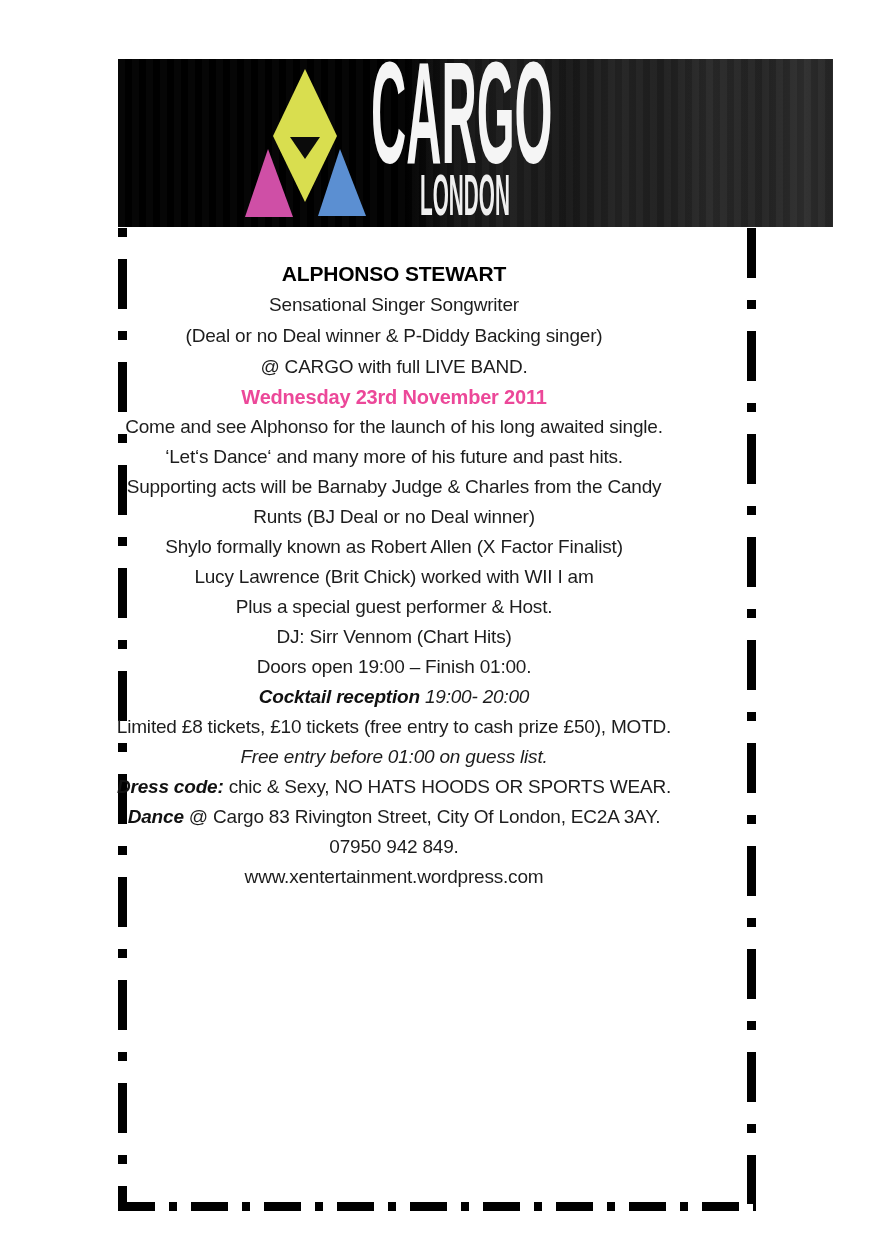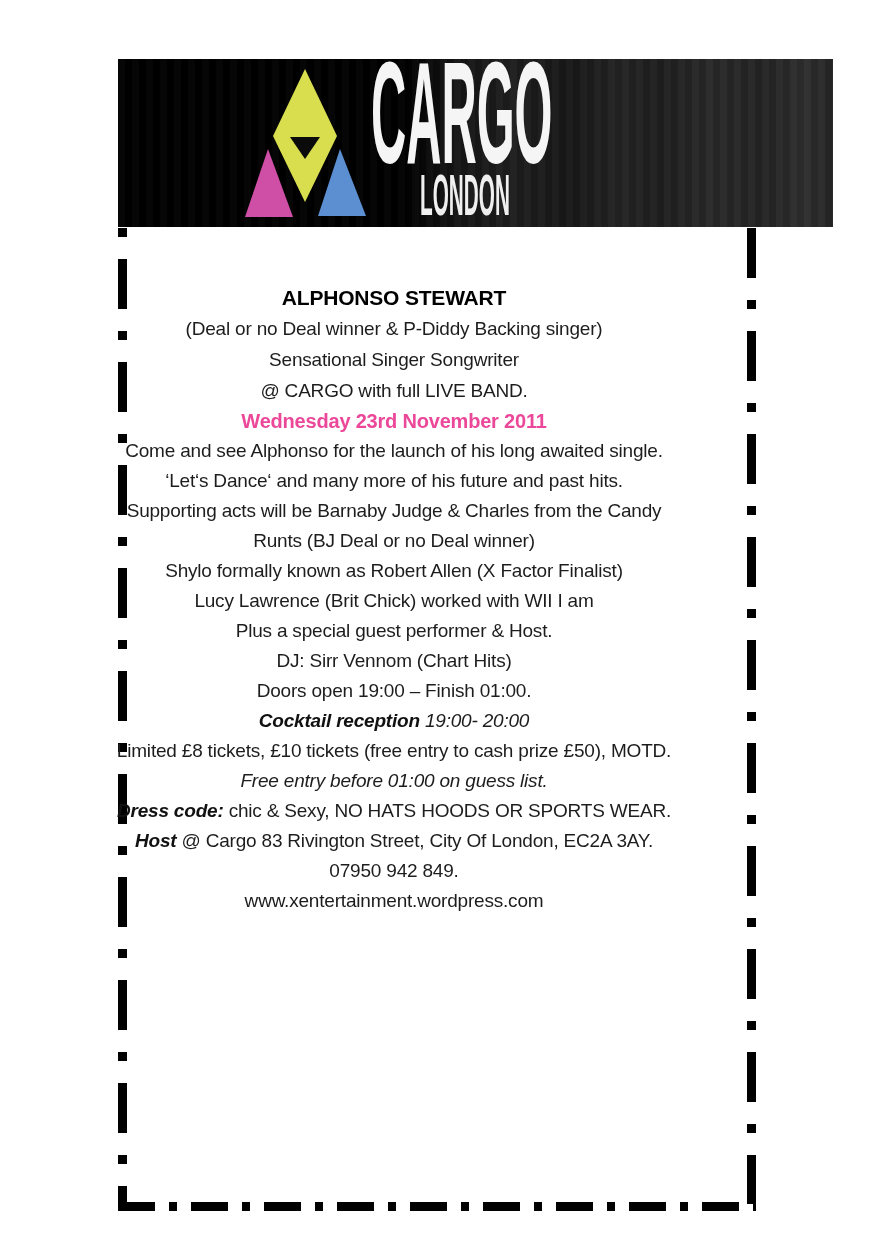--- a/index.html
+++ b/index.html
@@ -31,21 +31,21 @@
   }
   .b-bottom {
     position:absolute; left:118px; top:1202px; width:638px; height:9px;
     background:repeating-linear-gradient(to right,
       #000 0 37px, transparent 37px 51px, #000 51px 59px, transparent 59px 73px);
   }
   
   .content {
     position:absolute; left:0; top:228px; width:788px;
     text-align:center; color:#1d1d1d;
-    font-size:19px; letter-spacing:-0.2px;margin-top:24px;
+    font-size:19px; letter-spacing:-0.2px;
   }
   .content p { margin:0; line-height:30px; white-space:nowrap; }
   .lead { margin-top:30px; }
   .lead div { line-height:31px; white-space:nowrap; }
   .title { font-size:21px; font-weight:bold; color:#000; }
   .date  { margin-top:26px; font-size:20px; font-weight:bold; color:#ec4899; }
   .intro { margin-top:28px; }
   .support { margin-top:30px; }
   .mt9  { margin-top:9px; }
   .mt8  { margin-top:8px; }
@@ -77,22 +77,22 @@
   </div>
 
   <div class="b-left"></div>
   <div class="b-right"></div>
   <div class="b-bottom"></div>
 
   <div class="content">
 
     <div class="lead">
       <div class="title">ALPHONSO STEWART</div>
+      <div>Sensational Singer Songwriter</div>
       <div>(Deal or no Deal winner &amp; P-Diddy Backing singer)</div>
-      <div>Sensational Singer Songwriter</div>
       <div>@ CARGO with full LIVE BAND.</div>
     </div>
 
     <p class="date">Wednesday 23rd November 2011</p>
 
     <p class="intro">Come and see Alphonso for the launch of his long awaited single.</p>
     <p>‘Let‘s Dance‘ and many more of his future and past hits.</p>
 
     <p class="support">Supporting acts will be Barnaby Judge &amp; Charles from the Candy</p>
     <p>Runts (BJ Deal or no Deal winner)</p>
@@ -106,21 +106,21 @@
     <p class="mt31">Doors open 19:00 – Finish 01:00.</p>
 
     <p class="mt9"><span class="bi">Cocktail reception</span><span class="i"> 19:00- 20:00</span></p>
 
     <p class="mt9">Limited £8 tickets, £10 tickets (free entry to cash prize £50), MOTD.</p>
 
     <p class="mt8 i">Free entry before 01:00 on guess list.</p>
 
     <p class="mt8"><span class="bi">Dress code:</span><span> chic &amp; Sexy, NO HATS HOODS OR SPORTS WEAR.</span></p>
 
-    <p class="mt18"><span class="bi">Host</span><span> @ Cargo 83 Rivington Street, City Of London, EC2A 3AY.</span></p>
+    <p class="mt18"><span class="bi">Dance</span><span> @ Cargo 83 Rivington Street, City Of London, EC2A 3AY.</span></p>
 
 
     <p class="mt9">07950 942 849.</p>
 
     <p class="mt7">www.xentertainment.wordpress.com</p>
 
   </div>
 </div>
 
 </body></html>

